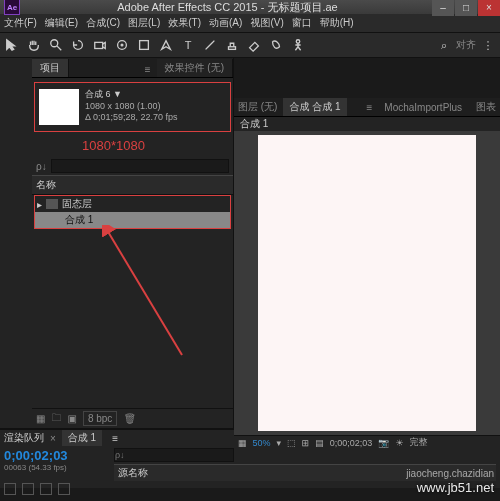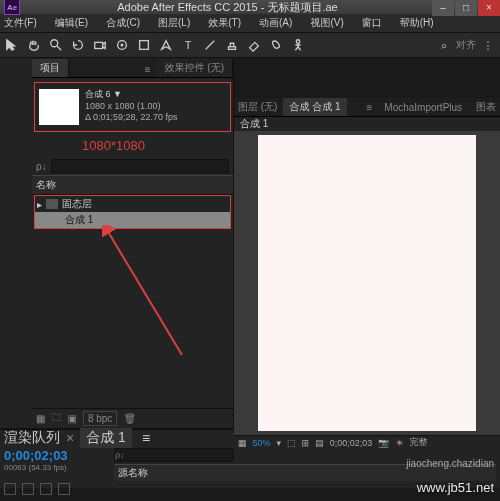--- a/index.html
+++ b/index.html
@@ -4,21 +4,21 @@
 <style>
 * { margin: 0; padding: 0; box-sizing: border-box; font-family: "Microsoft YaHei", sans-serif; }
 body { background: #1a1a1a; width: 500px; height: 501px; overflow: hidden; color: #ccc; font-size: 10px; position: relative; }
 
 .titlebar { background: linear-gradient(#4a4a4a, #3a3a3a); height: 14px; display: flex; align-items: center; color: #ddd; }
 .ae-icon { width: 16px; height: 16px; background: #2a0a3a; color: #c080ff; font-size: 8px; font-weight: bold; display: flex; align-items: center; justify-content: center; margin: 0 4px; border: 1px solid #8040c0; }
 .title-text { flex: 1; text-align: center; font-size: 11px; }
 .win-btn { width: 22px; height: 18px; display: flex; align-items: center; justify-content: center; background: #555; margin-left: 1px; font-size: 10px; }
 .win-close { background: #bb3333; }
 
-.menubar { background: #2a2a2a; height: 18px; display: flex; align-items: center; padding: 0 4px; color: #ccc; gap: 10px; }
+.menubar { background: #2a2a2a; height: 18px; display: flex; align-items: center; padding: 0 4px; color: #ccc; }
 .menubar span { margin-right: 8px; font-size: 10px; cursor: default; }
 
 .toolbar { background: #2a2a2a; height: 26px; display: flex; align-items: center; border-top: 1px solid #111; border-bottom: 1px solid #111; padding: 0 4px; gap: 6px; }
 .tool { width: 16px; height: 16px; display: flex; align-items: center; justify-content: center; color: #ccc; font-size: 11px; }
 .tool svg { width: 14px; height: 14px; stroke: #ccc; fill: none; stroke-width: 1.5; }
 .snap { margin-left: auto; display: flex; align-items: center; gap: 4px; font-size: 10px; color: #888; }
 
 .body-row { display: flex; height: 370px; }
 
 .left-panel { width: 234px; background: #232323; display: flex; flex-direction: column; border-right: 1px solid #111; padding-left: 32px; }
@@ -55,34 +55,34 @@
 .comp-tabs { height: 20px; display: flex; align-items: center; background: #1e1e1e; border-bottom: 1px solid #000; font-size: 10px; gap: 6px; padding: 0 4px; }
 .comp-tabs .tab-c { background: #333; padding: 2px 6px; text-align: center; }
 .comp-tabs .label { color: #888; }
 .comp-bc { height: 16px; display: flex; align-items: center; padding: 0 6px; font-size: 10px; gap: 4px; }
 .viewer { flex: 1; background: #3a3a3a; display: flex; justify-content: center; padding: 4px; }
 .canvas { background: #fdf5f5; width: 218px; height: 296px; }
 .viewer-footer { height: 18px; background: #232323; border-top: 1px solid #111; display: flex; align-items: center; padding: 0 4px; gap: 6px; font-size: 9px; color: #aaa; }
 .viewer-footer .pct { color: #3388cc; }
 
 .timeline { height: 60px; background: #232323; border-top: 2px solid #111; display: flex; flex-direction: column; }
-.tl-tabs { height: 16px; display: flex; align-items: center; font-size: 14px; padding: 0 4px; gap: 6px; }
+.tl-tabs { height: 16px; display: flex; align-items: center; font-size: 10px; padding: 0 4px; gap: 6px; }
 .tl-tabs .t { background: #333; padding: 1px 6px; }
 .tl-row { display: flex; flex: 1; }
 .tl-left { width: 110px; padding: 2px 4px; }
 .timecode { color: #2288dd; font-size: 13px; font-weight: bold; }
 .frames { color: #888; font-size: 8px; }
 .tl-mid { flex: 1; padding: 2px 4px; }
 .search2 { background: #1a1a1a; border: 1px solid #111; height: 14px; width: 120px; color: #ccc; font-size: 9px; }
 .src-header { background: #2a2a2a; padding: 1px 4px; font-size: 10px; margin-top: 2px; border-top: 1px solid #444; }
 .tl-icons { height: 16px; display: flex; align-items: center; padding: 0 4px; gap: 6px; }
 .tog { width: 12px; height: 12px; border: 1px solid #555; }
 
 .watermark { position: absolute; right: 6px; bottom: 6px; color: #fff; font-size: 13px; opacity: 0.9; text-shadow: 0 0 3px #000; }
-.wm2 { position: absolute; right: 6px; bottom: 32px; color: #ddd; font-size: 10px; opacity: 0.7; }
+.wm2 { position: absolute; right: 6px; bottom: 22px; color: #ddd; font-size: 10px; opacity: 0.7; }
 </style>
 </head>
 <body>
 
 <div class="titlebar">
   <div class="ae-icon">Ae</div>
   <div class="title-text">Adobe After Effects CC 2015 - 无标题项目.ae</div>
   <div class="win-btn">–</div>
   <div class="win-btn">□</div>
   <div class="win-btn win-close">×</div>

